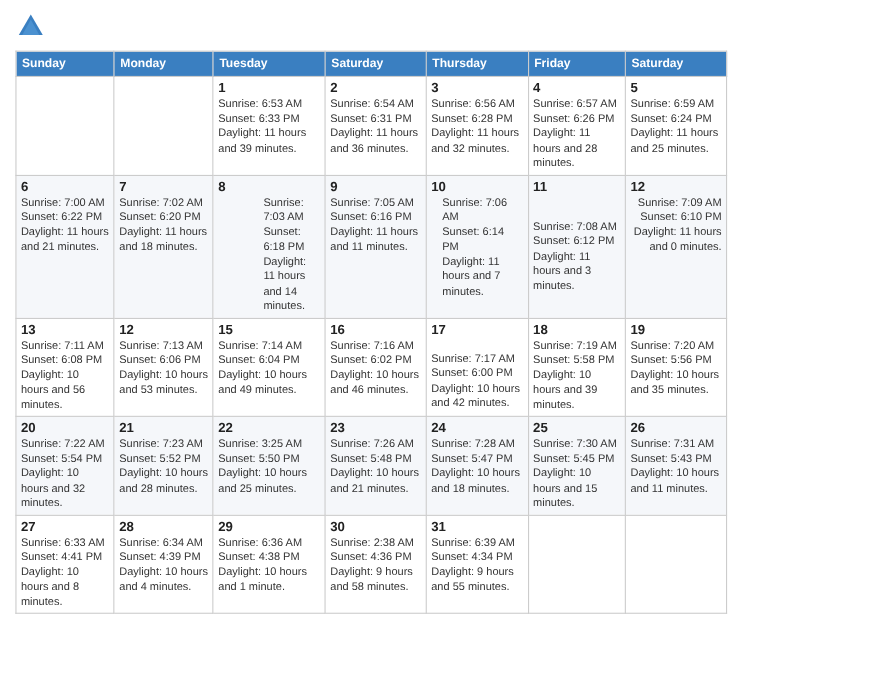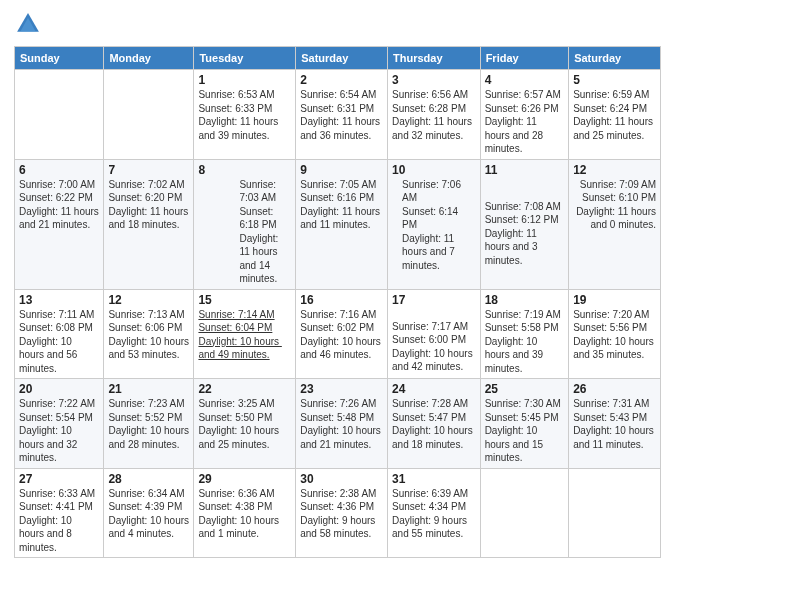--- a/index.html
+++ b/index.html
@@ -211,21 +211,21 @@
 Daylight: 10 hours and 56 minutes.</div>
           </td>
           <td>
             <span class="day-num">12</span>
             <div class="day-info" style="white-space: pre-wrap;">Sunrise: 7:13 AM
 Sunset: 6:06 PM
 Daylight: 10 hours and 53 minutes.</div>
           </td>
           <td>
             <span class="day-num">15</span>
-            <div class="day-info" style="white-space: pre-wrap; text-decoration: underline;">Sunrise: 7:14 AM
+            <div class="day-info" style="white-space: pre-wrap;">Sunrise: 7:14 AM
 Sunset: 6:04 PM
 Daylight: 10 hours and 49 minutes.</div>
           </td>
           <td>
             <span class="day-num">16</span>
             <div class="day-info" style="white-space: pre-wrap;">Sunrise: 7:16 AM
 Sunset: 6:02 PM
 Daylight: 10 hours and 46 minutes.</div>
           </td>
           <td>

